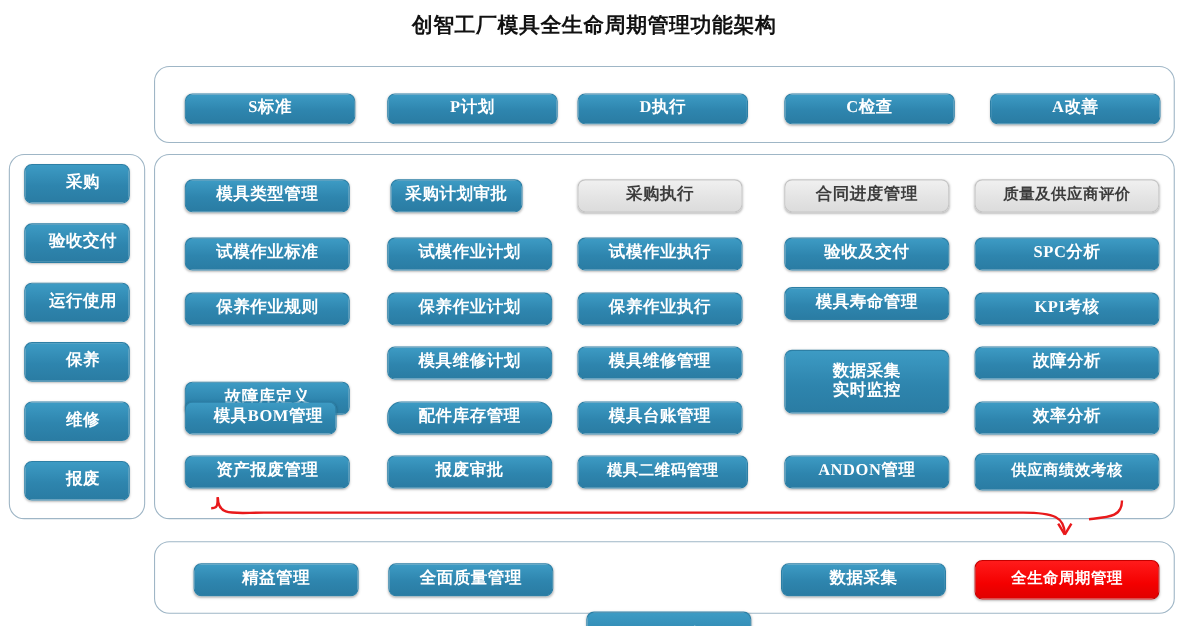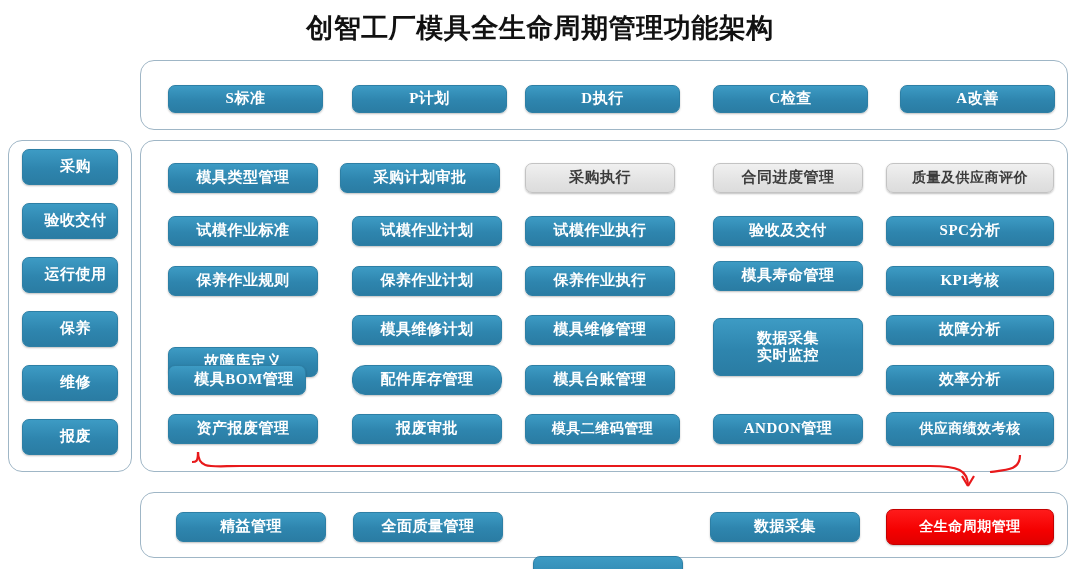--- a/index.html
+++ b/index.html
@@ -15,21 +15,21 @@
     position: relative;
   }
   #page-title {
     position: absolute;
     top: 10px;
     left: 0;
     width: 1080px;
     text-align: center;
     font-family: "Liberation Sans", "DejaVu Sans", sans-serif;
     font-weight: bold;
-    font-size: 27px;
+    font-size: 19px;
     color: #111111;
     letter-spacing: 0.5px;
   }
 
   
   .panel {
     position: absolute;
     border: 1.5px solid #9fb6c6;
     border-radius: 14px;
     background: #ffffff;
@@ -106,21 +106,21 @@
 <div class="box side-box" style="top:365px">维修</div>
 <div class="box side-box" style="top:419px">报废</div>
 
 <div class="box" style="left:168px; top:85px; width:155px; height:28px;">S标准</div>
 <div class="box" style="left:352px; top:85px; width:155px; height:28px;">P计划</div>
 <div class="box" style="left:525px; top:85px; width:155px; height:28px;text-align:right;">D执行</div>
 <div class="box" style="left:713px; top:85px; width:155px; height:28px;">C检查</div>
 <div class="box" style="left:900px; top:85px; width:155px; height:28px;">A改善</div>
 
 <div class="box" style="left:168px; top:163px; width:150px; height:30px;">模具类型管理</div>
-<div class="box" style="left:340px; top:163px; width:160px; height:30px;">采购计划审批</div>
+<div class="box" style="left:355px; top:163px; width:120px; height:30px;">采购计划审批</div>
 <div class="box grey" style="left:525px; top:163px; width:150px; height:30px;">采购执行</div>
 <div class="box grey" style="left:713px; top:163px; width:150px; height:30px;">合同进度管理</div>
 <div class="box grey small" style="left:886px; top:163px; width:168px; height:30px;">质量及供应商评价</div>
 
 <div class="box" style="left:168px; top:216px; width:150px; height:30px;">试模作业标准</div>
 <div class="box" style="left:352px; top:216px; width:150px; height:30px;">试模作业计划</div>
 <div class="box" style="left:525px; top:216px; width:150px; height:30px;">试模作业执行</div>
 <div class="box" style="left:713px; top:216px; width:150px; height:30px;">验收及交付</div>
 <div class="box" style="left:886px; top:216px; width:168px; height:30px;">SPC分析</div>
 

